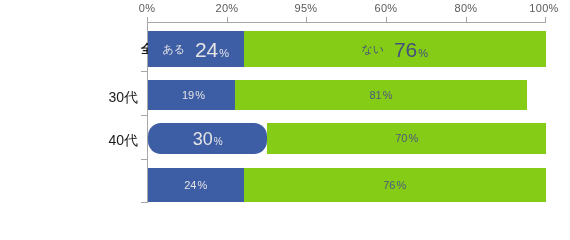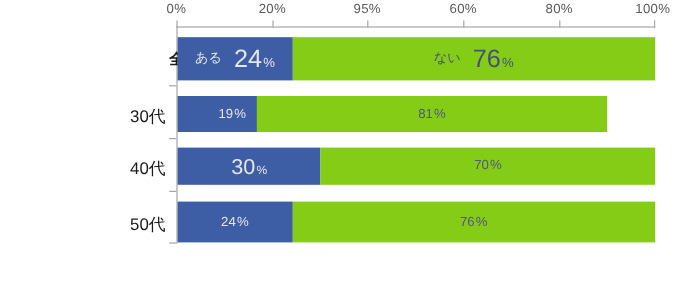--- a/index.html
+++ b/index.html
@@ -153,55 +153,54 @@
     <div class="cat-label" style="top:10px">30代</div>
     <div class="bar-track">
       <div class="seg seg-a sz-sm" style="left:0;width:91px;">
         <div class="seg-inner">
           <span class="num-group">
             <span class="val-num">19</span>
             <span class="val-pct">%</span>
           </span>
         </div>
       </div>
-      <div class="seg seg-b sz-sm muted" style="left:66px;width:292px;">
+      <div class="seg seg-b sz-sm muted" style="left:87px;width:292px;">
         <div class="seg-inner">
           <span class="num-group">
             <span class="val-num">81</span>
             <span class="val-pct">%</span>
           </span>
         </div>
       </div>
     </div>
   </div>
 
   <div class="row" style="top:123px;height:31px;">
     <div class="cat-label" style="top:10px">40代</div>
     <div class="bar-track">
-      <div class="seg seg-a sz-md" style="left:0;width:119.4px;">
+      <div class="seg seg-a sz-md" style="left:0;width:119.4px;border-radius:13px;">
         <div class="seg-inner">
           <span class="num-group">
             <span class="val-num">30</span>
             <span class="val-pct">%</span>
           </span>
         </div>
       </div>
       <div class="seg seg-b sz-sm muted" style="left:119.4px;width:278.6px;">
         <div class="seg-inner">
           <span class="num-group">
             <span class="val-num">70</span>
             <span class="val-pct">%</span>
           </span>
         </div>
       </div>
     </div>
   </div>
 
   <div class="row" style="top:168px;height:34px;">
-    <div class="cat-label" style="top:12px">50代</div>
     <div class="bar-track">
       <div class="seg seg-a sz-sm" style="left:0;width:95.5px;">
         <div class="seg-inner">
           <span class="num-group">
             <span class="val-num">24</span>
             <span class="val-pct">%</span>
           </span>
         </div>
       </div>
       <div class="seg seg-b sz-sm muted" style="left:95.5px;width:302.5px;">

